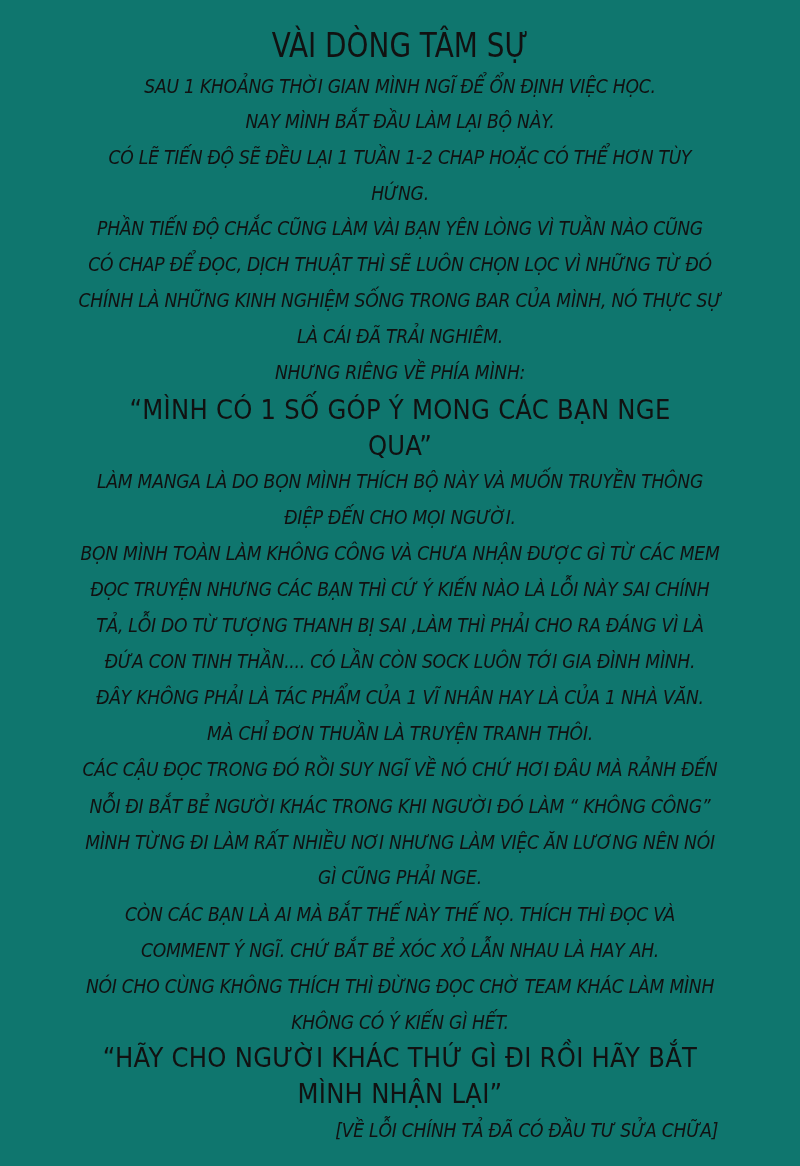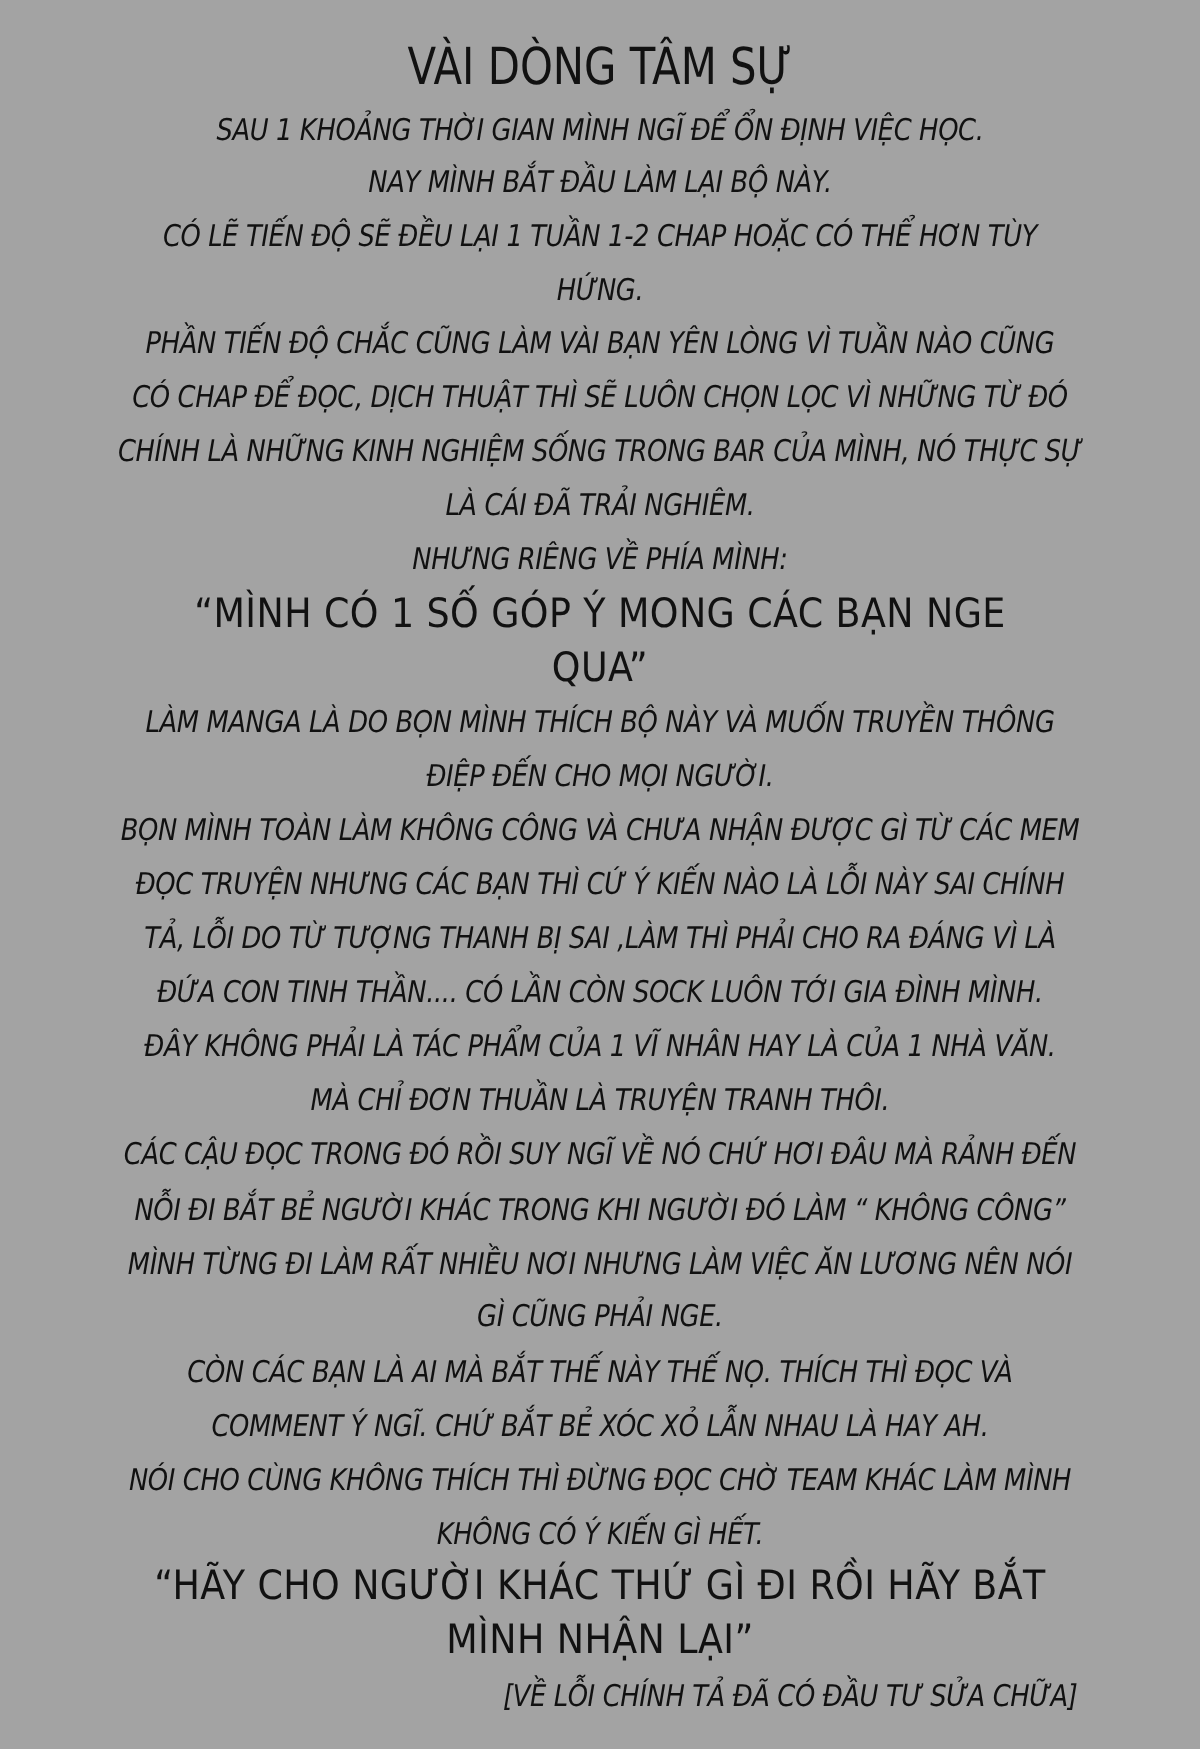--- a/index.html
+++ b/index.html
@@ -13,21 +13,21 @@
       position: relative;
       overflow: hidden;
       font-family: "DejaVu Sans", sans-serif;
       color: #111111;
     }
     .page {
       position: absolute;
       left: 0; top: 0;
       width: 800px;
       height: 1166px;
-      background: #a3a3a3;
+      background: #0f766e;
     }
     .line {
       position: absolute;
       left: 0;
       width: 800px;
       text-align: center;
       white-space: nowrap;
       font-style: italic;
       letter-spacing: -0.3px;
       line-height: 1;

